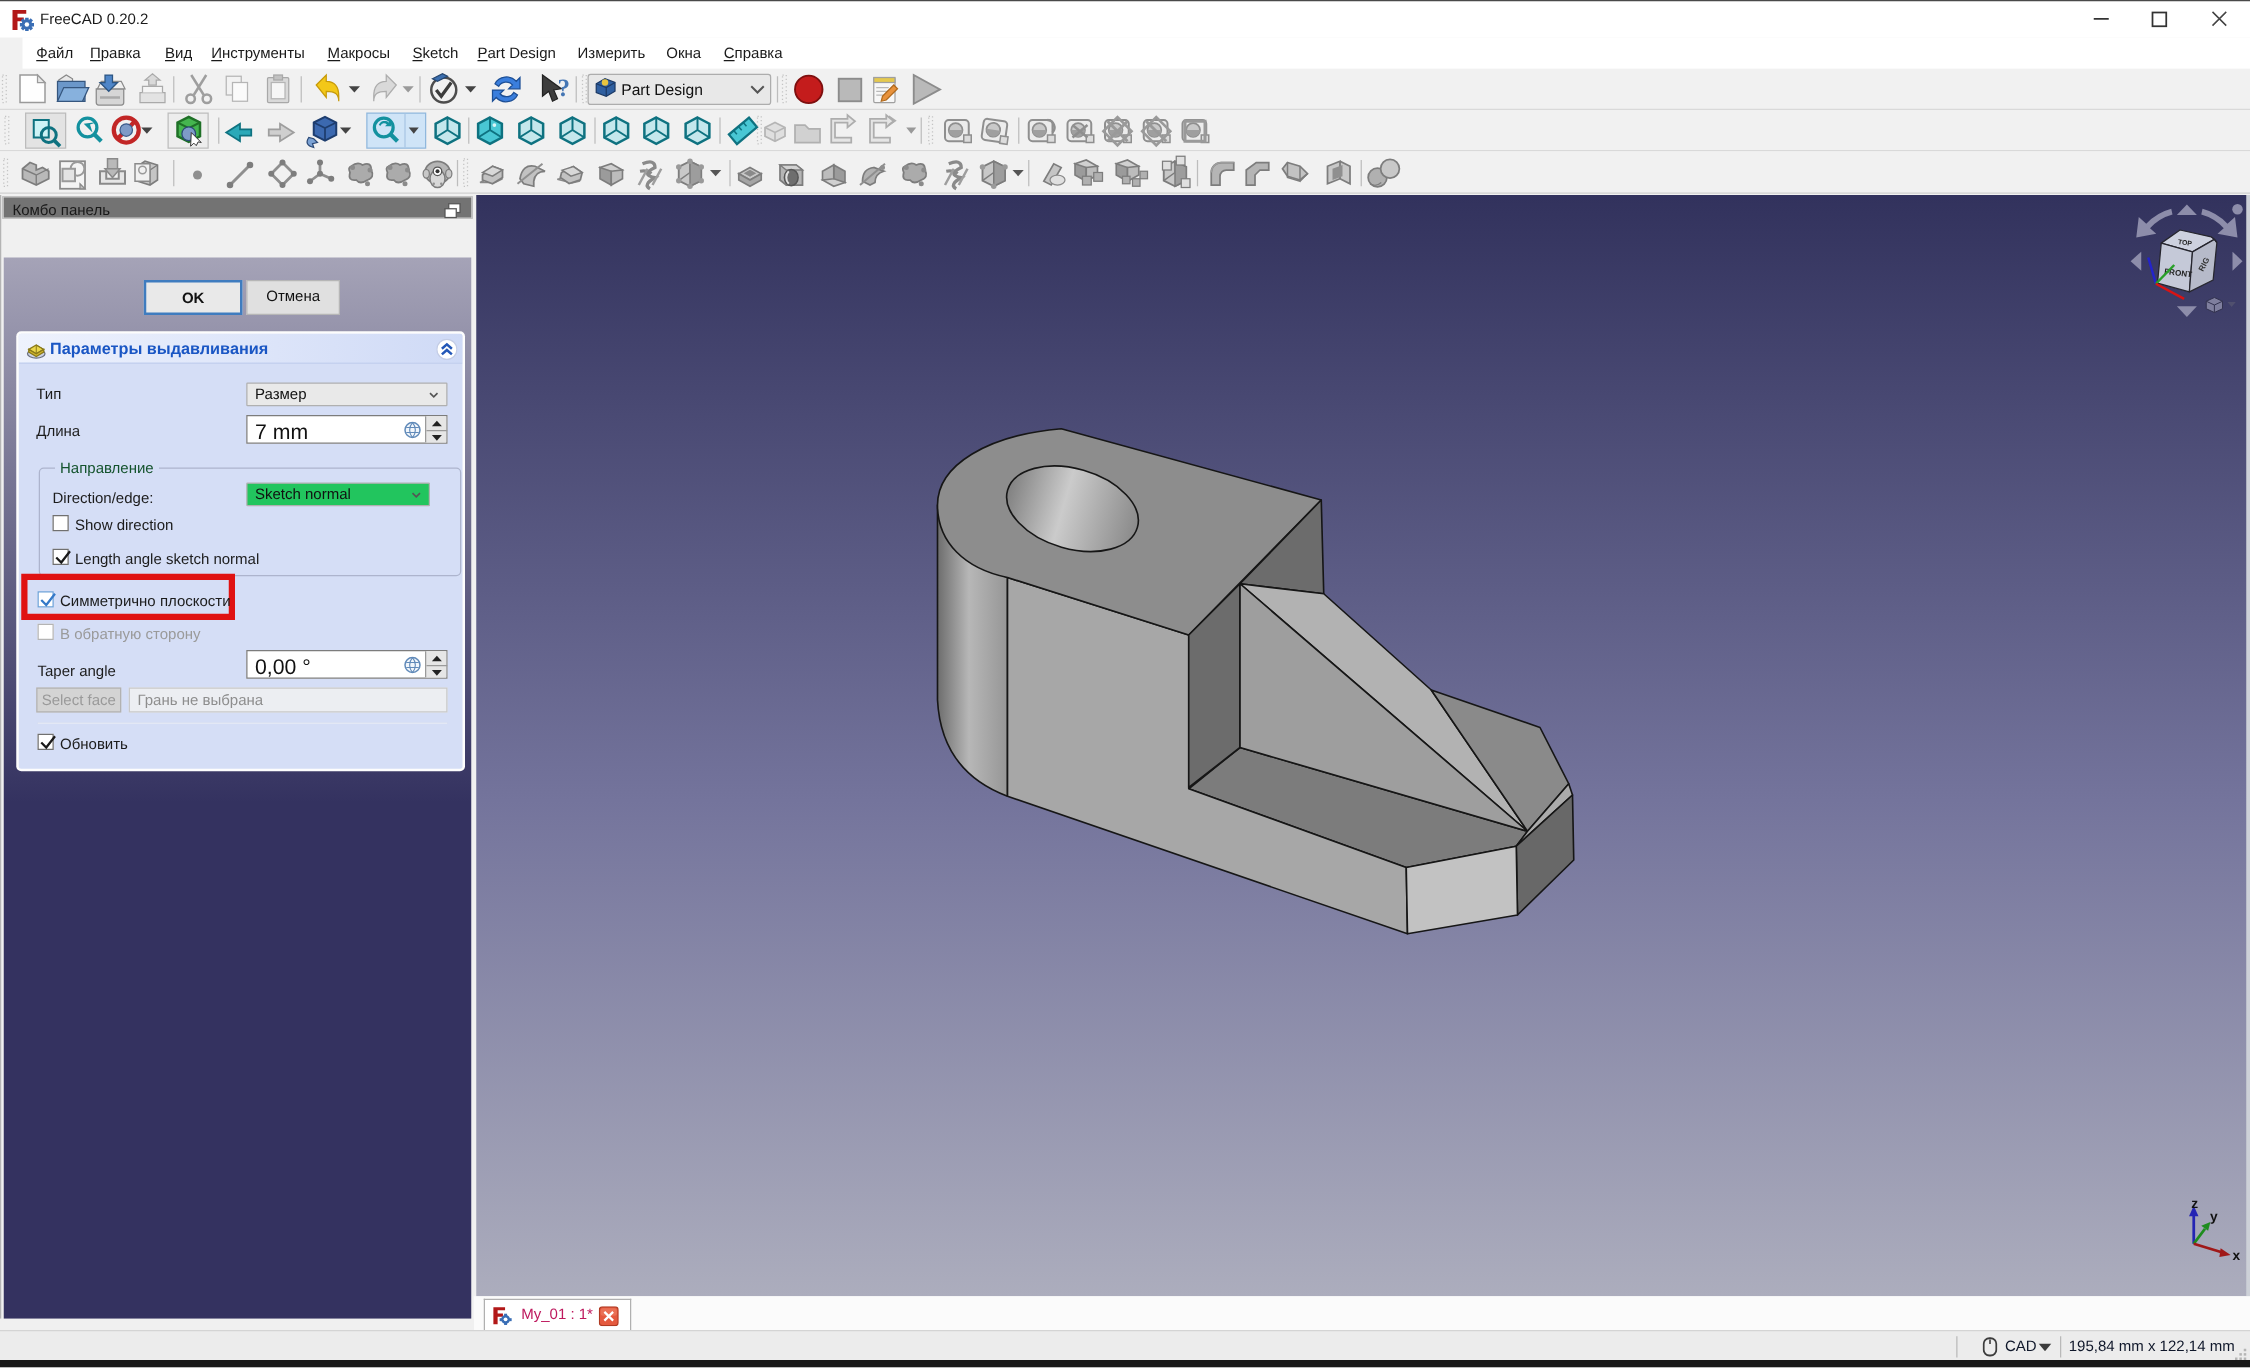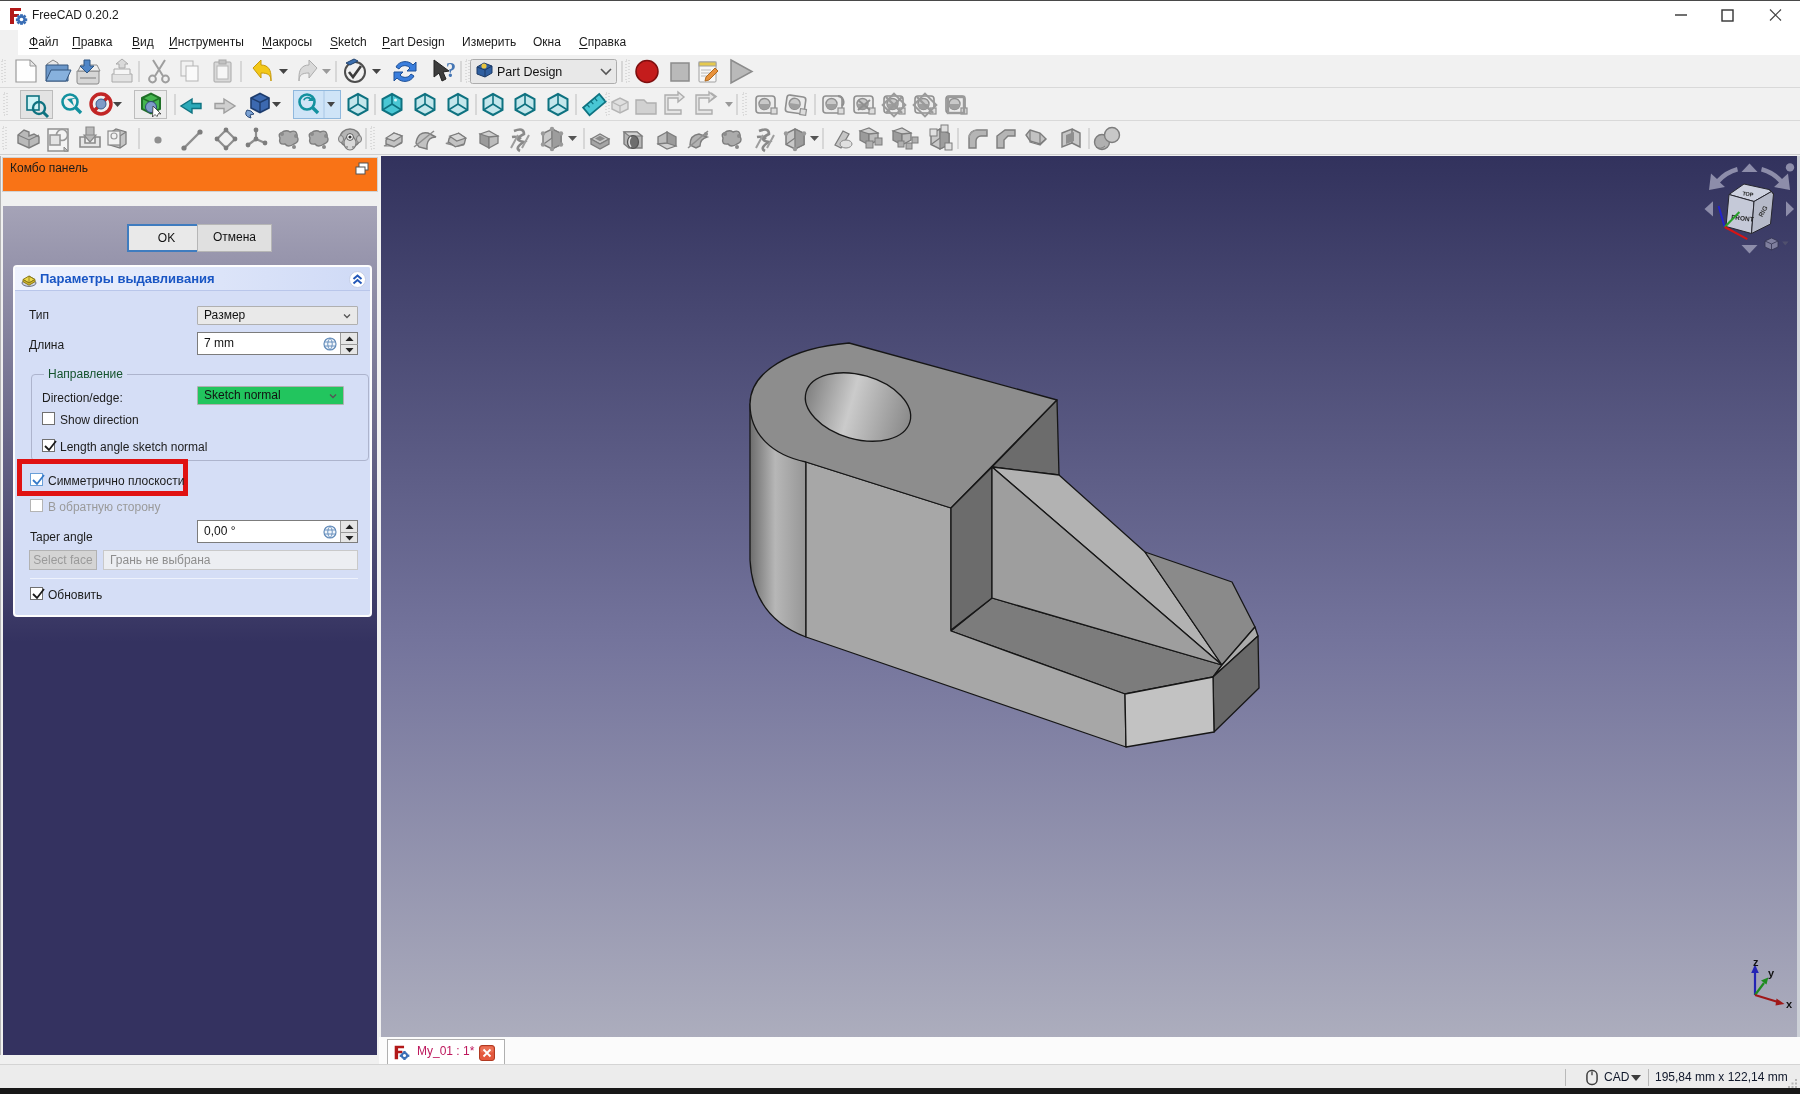--- a/index.html
+++ b/index.html
@@ -10,40 +10,40 @@
 #titlebar { left:0; top:0; width:1800px; height:30px; background:#ffffff; border-top:1px solid #494949; }
 #titletext { left:32px; top:8px; font-size:12px; color:#1a1a1a; }
 #menubar { left:0; top:30px; width:1800px; height:25px; background:#ffffff; font-size:12px; color:#1a1a1a;margin-left:18px; }
 .mi { position:absolute; top:5px; }
 .mi u { text-decoration:underline; text-underline-offset:2px; }
 #row1 { left:0; top:55px; width:1800px; height:33px; background:#f1f1f1; border-bottom:1px solid #d9d9d9; }
 #row2 { left:0; top:88px; width:1800px; height:33px; background:#f1f1f1; border-bottom:1px solid #d9d9d9; }
 #row3 { left:0; top:121px; width:1800px; height:34px; background:#f1f1f1; border-bottom:1px solid #cfcfcf; }
 
 #dock { left:0; top:156px; width:379px; height:899px; background:#f0f0f0; border-left:1px solid #b4b4b4; }
-#dockhead { left:1px; top:1px; width:376px; height:35px; background:#f97316; border:1px solid #d2d2d2; font-size:12px; color:#1a1a1a; }
+#dockhead { left:1px; top:1px; width:376px; height:18px; background:#737373; border:1px solid #d2d2d2; font-size:12px; color:#1a1a1a; }
 #tabs { left:1px; top:24px; width:376px; height:24px; }
 .tab { position:absolute; top:2px; height:23px; font-size:12px; color:#1a1a1a; }
 #tabModel { left:2px; width:59px; background:#ececec; border:1px solid #c2c2c2; border-bottom:none; top:3px; height:21px; }
 #tabTasks { left:61px; width:85px; background:#ffffff; border:1px solid #c2c2c2; border-bottom:none; }
 #dockbody { left:2px; top:50px; width:374px; height:849px;
   background-image:linear-gradient(#a5a3b7 0px, #343260 436px, #343260 100%);
 }
 
 .btn { position:absolute; font-size:12px; color:#111; text-align:center; }
-#btnOK { left:124px; top:18px; width:79px; height:28px; line-height:25px; background:#e9e9e9; border:2px solid #3f7cbf; }
+#btnOK { left:112px; top:18px; width:79px; height:28px; line-height:25px; background:#e9e9e9; border:2px solid #3f7cbf;font-weight:bold; }
 #btnCancel { left:194px; top:18px; width:75px; height:28px; line-height:25px; background:#e0e0e0; border:1px solid #b6b6b6; }
 
 #dlg { left:12px; top:61px; width:355px; height:348px; background:#d5def6; box-shadow:0 0 0 2px #fdfdfd; border-radius:2px; }
 #dlghead { left:0px; top:0px; width:355px; height:24px; background:linear-gradient(90deg,#eef2fd,#cfdaf6); border-bottom:1px solid #b9c6ea; border-radius:2px 2px 0 0; font-size:13px; font-weight:bold; color:#1a56c4; }
 .lbl { position:absolute; font-size:12px; color:#1c1c1c; }
 .lblgray { position:absolute; font-size:12px; color:#9a9a9a; }
 .combo { position:absolute; background:#e9e9e9; border:1px solid #b0b0b0; border-radius:1px; font-size:12px; color:#111; }
 .combo .chev { position:absolute; right:6px; top:50%; margin-top:-4px; width:8px; height:8px; }
-.spin { position:absolute; background:#ffffff; border:1px solid #7c7c7c; font-size:12px; color:#111; }
+.spin { position:absolute; background:#ffffff; border:1px solid #7c7c7c; font-size:17px; color:#111; }
 .spinbtns { position:absolute; right:0; top:0; width:17px; height:100%; background:#e6e6e6; border-left:1px solid #9a9a9a; }
 .cb { position:absolute; width:13px; height:13px; background:#fff; border:1px solid #707070; }
 .cb.dis { border-color:#b4b4b4; }
 .cb svg { position:absolute; left:-1px; top:-2px; }
 
 #viewport { left:381px; top:156px; width:1419px; height:881px;
   background:linear-gradient(#32325d, #74749c 55%, #acadbd); }
 #vpedge { left:1797px; top:156px; width:3px; height:881px; background:#cdd1d8; }
 
 #tabrow { left:379px; top:1037px; width:1421px; height:27px; background:#fbfbfb; }

